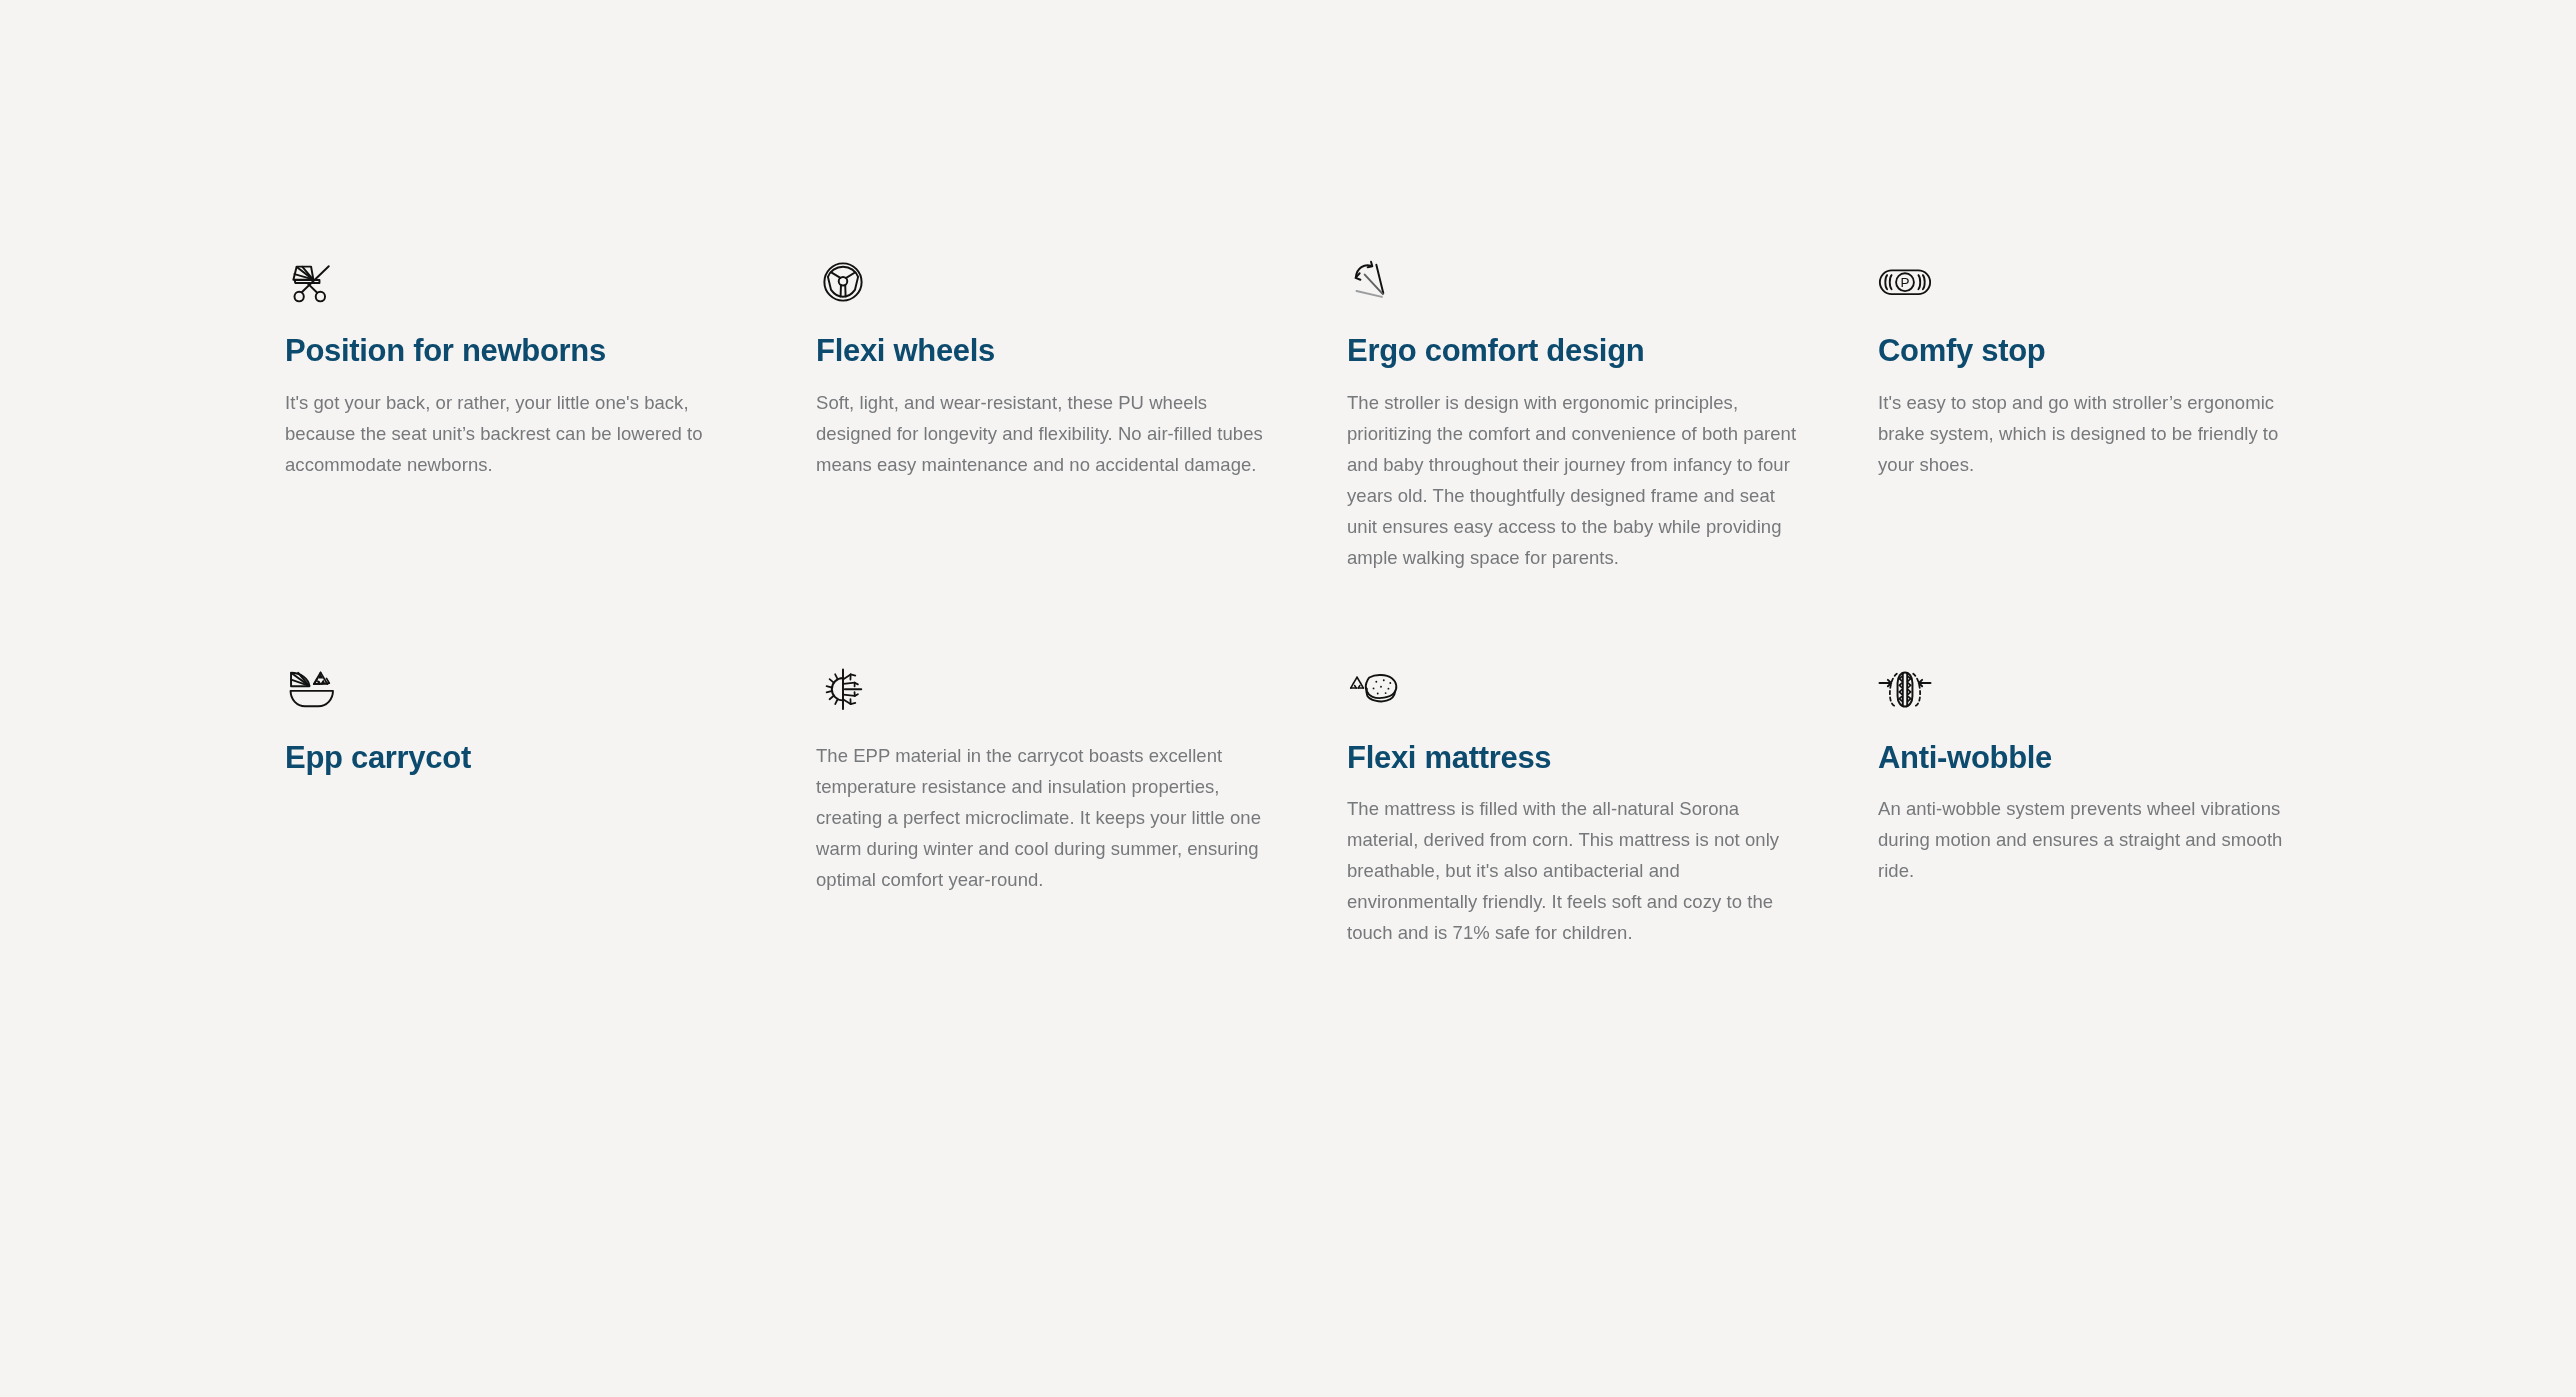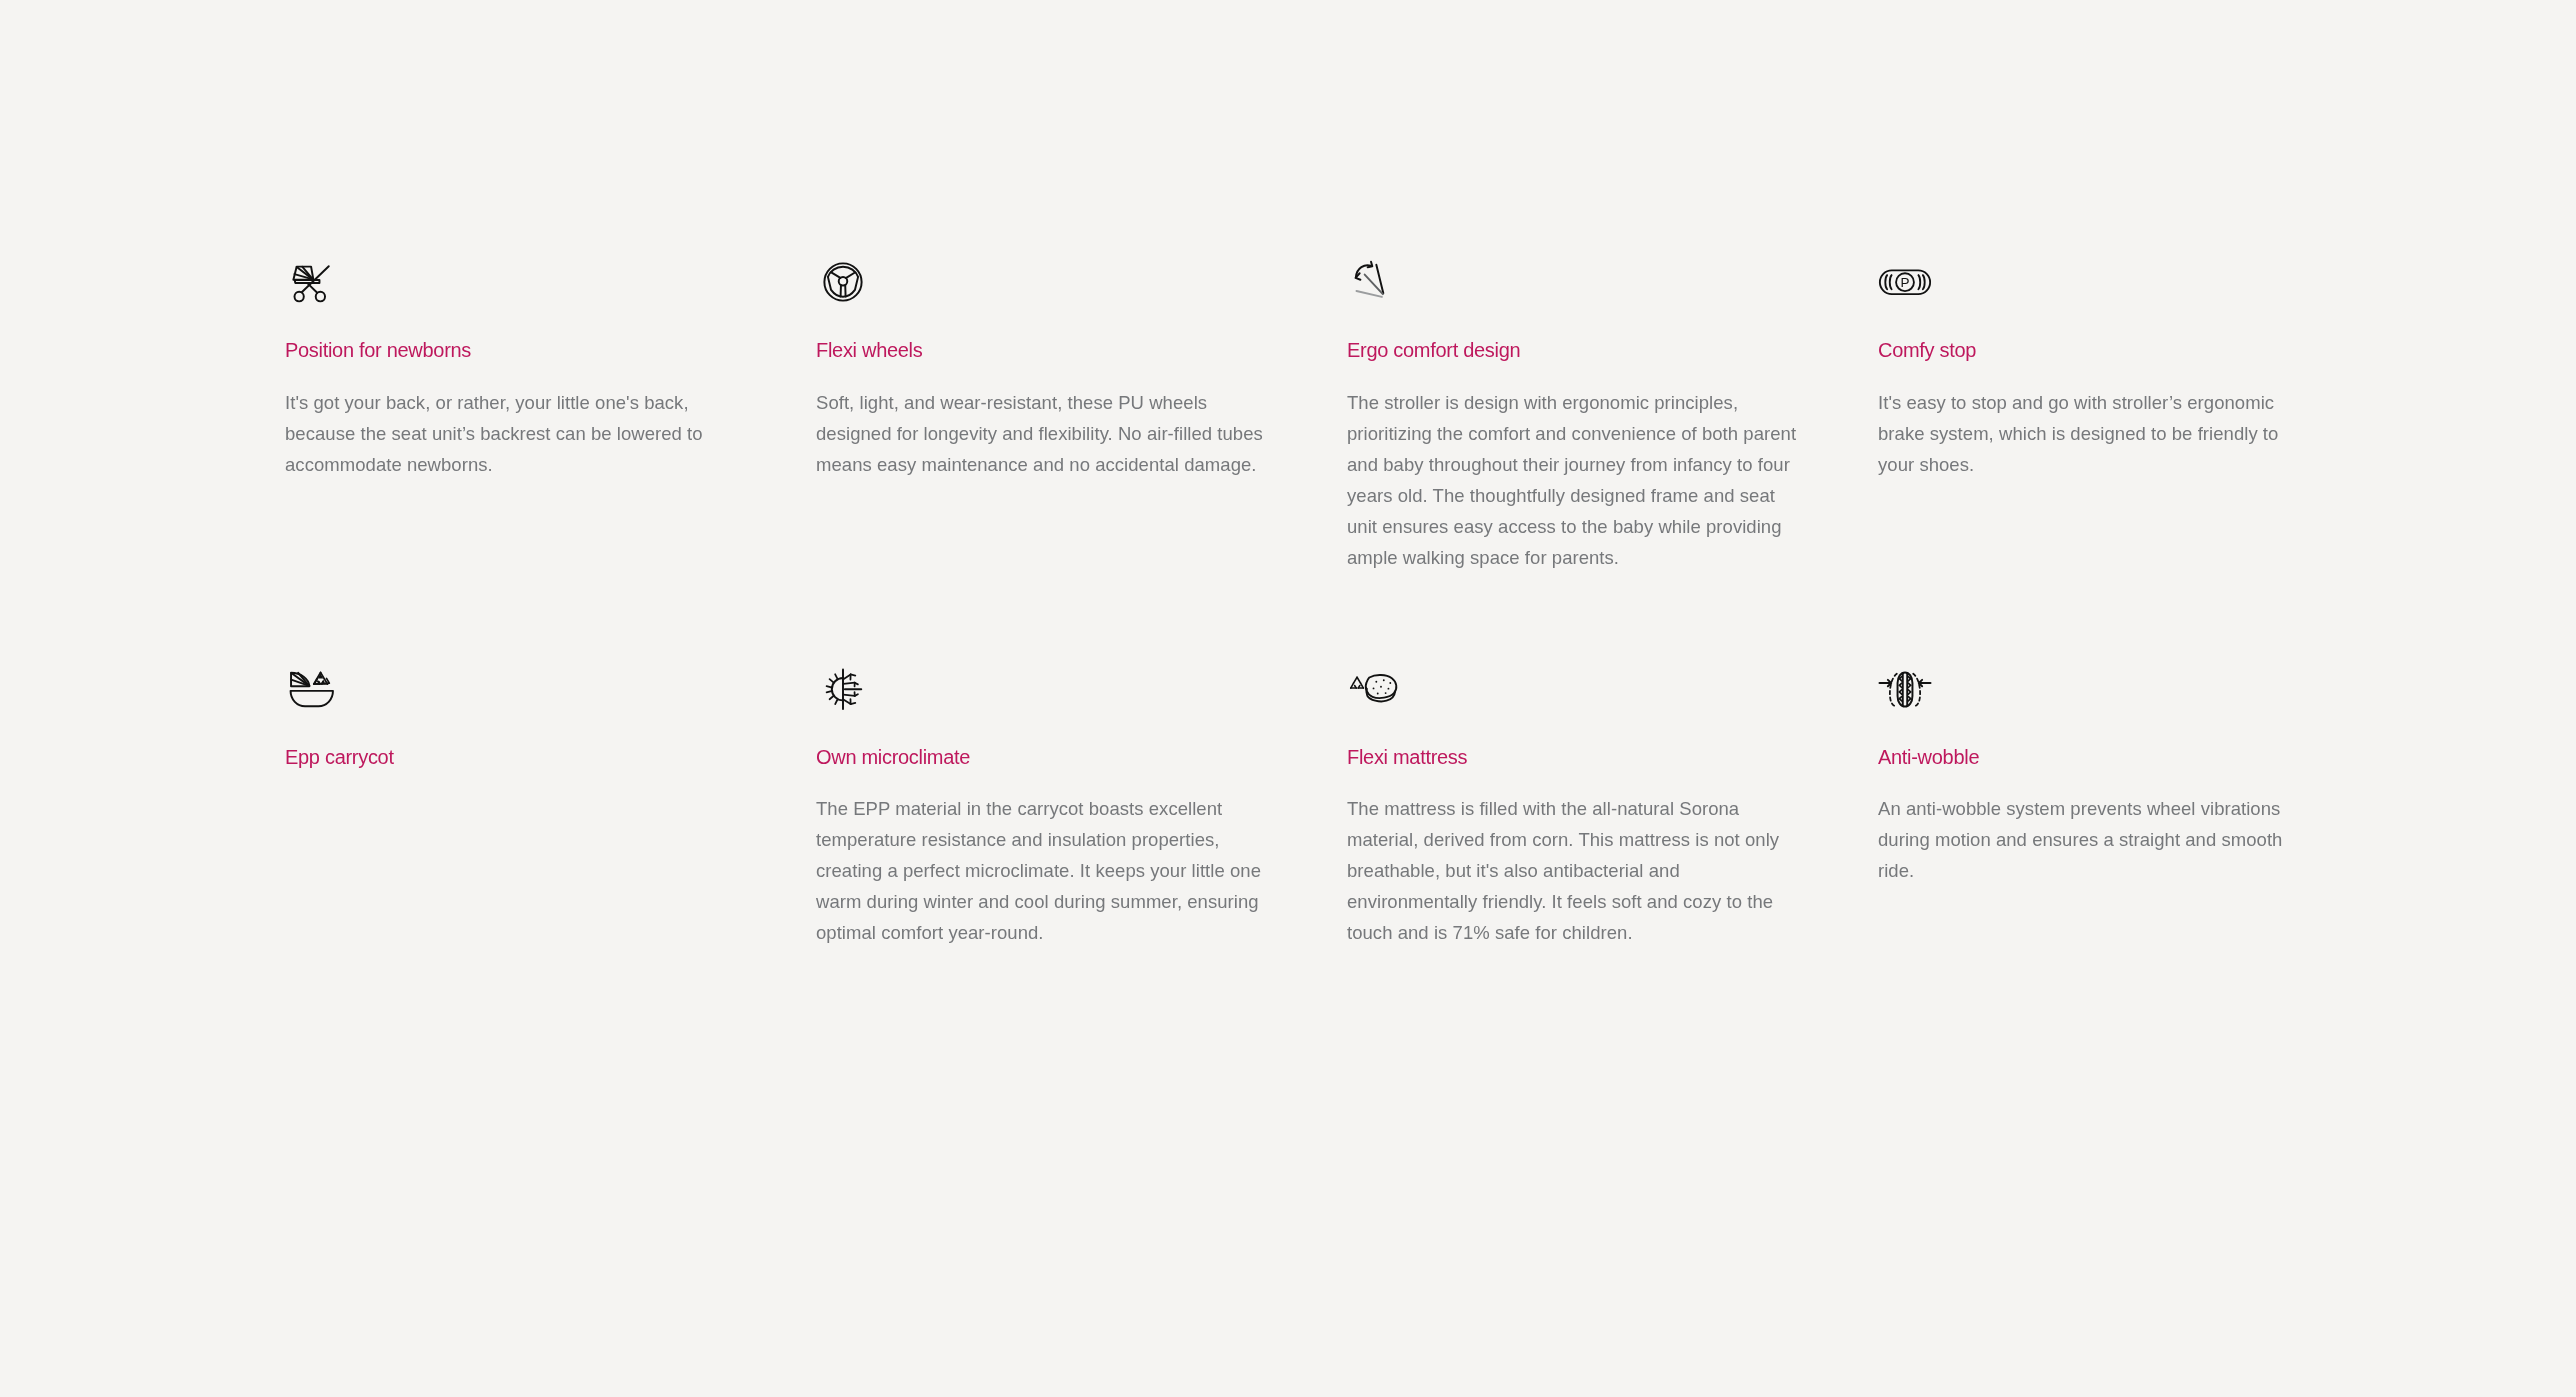--- a/index.html
+++ b/index.html
@@ -45,25 +45,25 @@
   }
 
   .feature-icon svg {
     display: block;
     width: 54px;
     height: 54px;
     overflow: visible;
   }
 
   .feature-title {
-    font-size: 20px;
+    font-size: 31px;
     line-height: 35px;
-    font-weight: 400;
+    font-weight: 700;
     letter-spacing: -0.3px;
-    color: #be185d;
+    color: #0c4a6e;
     margin-bottom: 18.5px;
     white-space: nowrap;
   }
 
   .feature-desc {
     font-size: 18.5px;
     line-height: 31px;
     font-weight: 400;
     letter-spacing: 0.05px;
     color: #76787b;
@@ -203,21 +203,20 @@
             <path d="M41.6 22.2 L45 24"></path>
             <path d="M29.4 35 L41.6 36.4"></path>
             <path d="M41.6 36.4 L41.4 32.4"></path>
             <path d="M41.6 36.4 L45 34.6"></path>
             <path d="M29.4 40.2 L37.2 45.2"></path>
             <path d="M37.2 45.2 L37 39.8"></path>
             <path d="M37.2 45.2 L42.2 44"></path>
           </g>
         </svg>
       </span>
-      <div class="feature-title">Own microclimate</div>
       <div class="feature-desc">The EPP material in the carrycot boasts excellent temperature resistance and insulation properties, creating a perfect microclimate. It keeps your little one warm during winter and cool during summer, ensuring optimal comfort year-round.</div>
     </div>
 
     <div class="feature-card col-3 row-2">
       <span class="feature-icon">
         <svg viewBox="0 0 58 58" fill="none" stroke="#121212" stroke-width="2" stroke-linecap="round" stroke-linejoin="round">
           <path d="M24 16.6 C30.6 12.8 42.4 13.2 48.2 17.4 C53.6 21.4 54.6 28.8 50.4 33.4 C46 38.2 34.4 40.4 27.4 37.4 C21.2 34.8 18.6 27.4 21 22 C21.7 20.1 22.6 18.2 24 16.6 Z"></path>
           <path d="M21.3 28.6 C20.6 31 20.6 34 21.8 36.2 C24.4 41 35.2 43.8 42.4 41.6 C47.6 40 51.2 36.4 51.6 32"></path>
           <g stroke="none" fill="#121212">
             <circle cx="31.5" cy="21.2" r="1"></circle>

